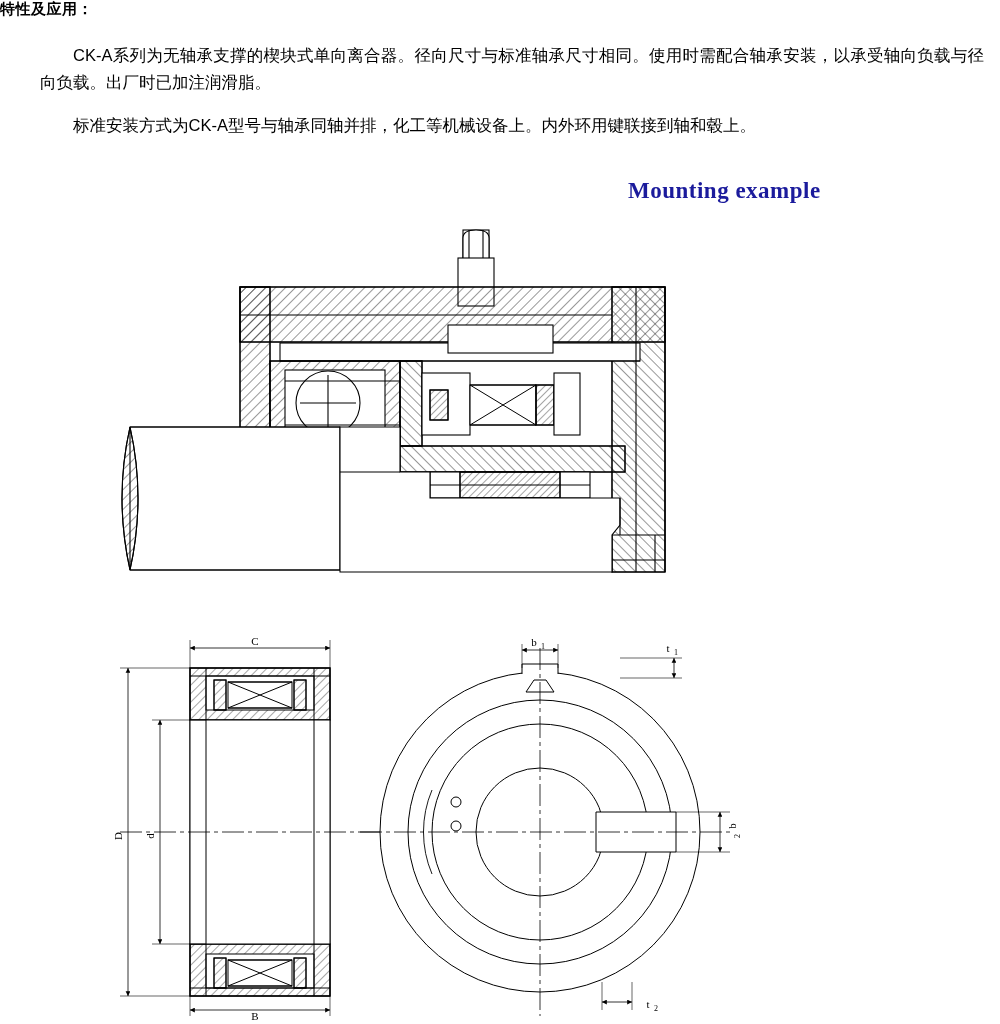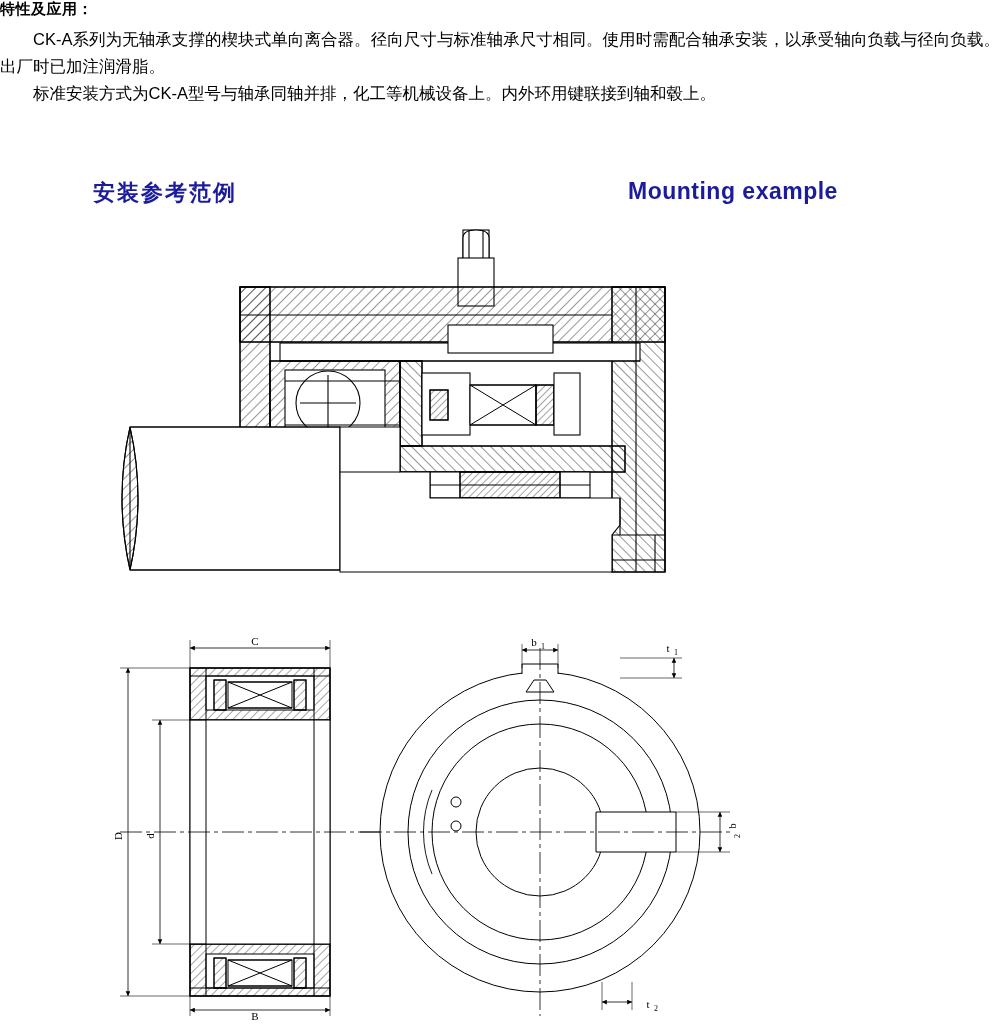--- a/index.html
+++ b/index.html
@@ -31,21 +31,22 @@
   .body-text {
     position: absolute;
     left: 0px;
     top: 26px;
     width: 1000px;
     font-size: 16.5px;
     line-height: 27px;
     text-align: justify;
   }
   .body-text p {
-    margin: 0;
+    margin: 16px;
+    padding-left: 24px;
   }
   .indent {
     text-indent: 2em;
   }
   .title-cn {
     position: absolute;
     left: 93px;
     top: 178px;
     font-size: 22px;
     font-weight: bold;
@@ -53,20 +54,21 @@
     letter-spacing: 2px;
   }
   .title-en {
     position: absolute;
     left: 628px;
     top: 178px;
     font-size: 23px;
     font-weight: bold;
     color: #1b1b9c;
     letter-spacing: 0.5px;
+    font-family: Liberation Serif, serif;
   }
   .fig {
     position: absolute;
   }
   #fig-mounting {
     left: 100px;
     top: 215px;
   }
   #fig-dimensions {
     left: 60px;
@@ -82,21 +84,20 @@
 
 <div class="page">
 
   <div class="heading">特性及应用：</div>
 
   <div class="body-text">
     <p class="indent">CK-A系列为无轴承支撑的楔块式单向离合器。径向尺寸与标准轴承尺寸相同。使用时需配合轴承安装，以承受轴向负载与径向负载。出厂时已加注润滑脂。</p>
     <p class="indent">标准安装方式为CK-A型号与轴承同轴并排，化工等机械设备上。内外环用键联接到轴和毂上。</p>
   </div>
 
-  <div class="title-cn">安装参考范例</div>
   <div class="title-en">Mounting example</div>
 
   <div class="fig" id="fig-mounting">
     <svg width="680" height="390" viewBox="0 0 680 390">
       <defs>
         <pattern id="hatchR" width="7" height="7" patternTransform="rotate(45)" patternUnits="userSpaceOnUse">
           <line x1="0" y1="0" x2="0" y2="7" stroke="#000" stroke-width="0.8"></line>
         </pattern>
         <pattern id="hatchL" width="7" height="7" patternTransform="rotate(-45)" patternUnits="userSpaceOnUse">
           <line x1="0" y1="0" x2="0" y2="7" stroke="#000" stroke-width="0.8"></line>

